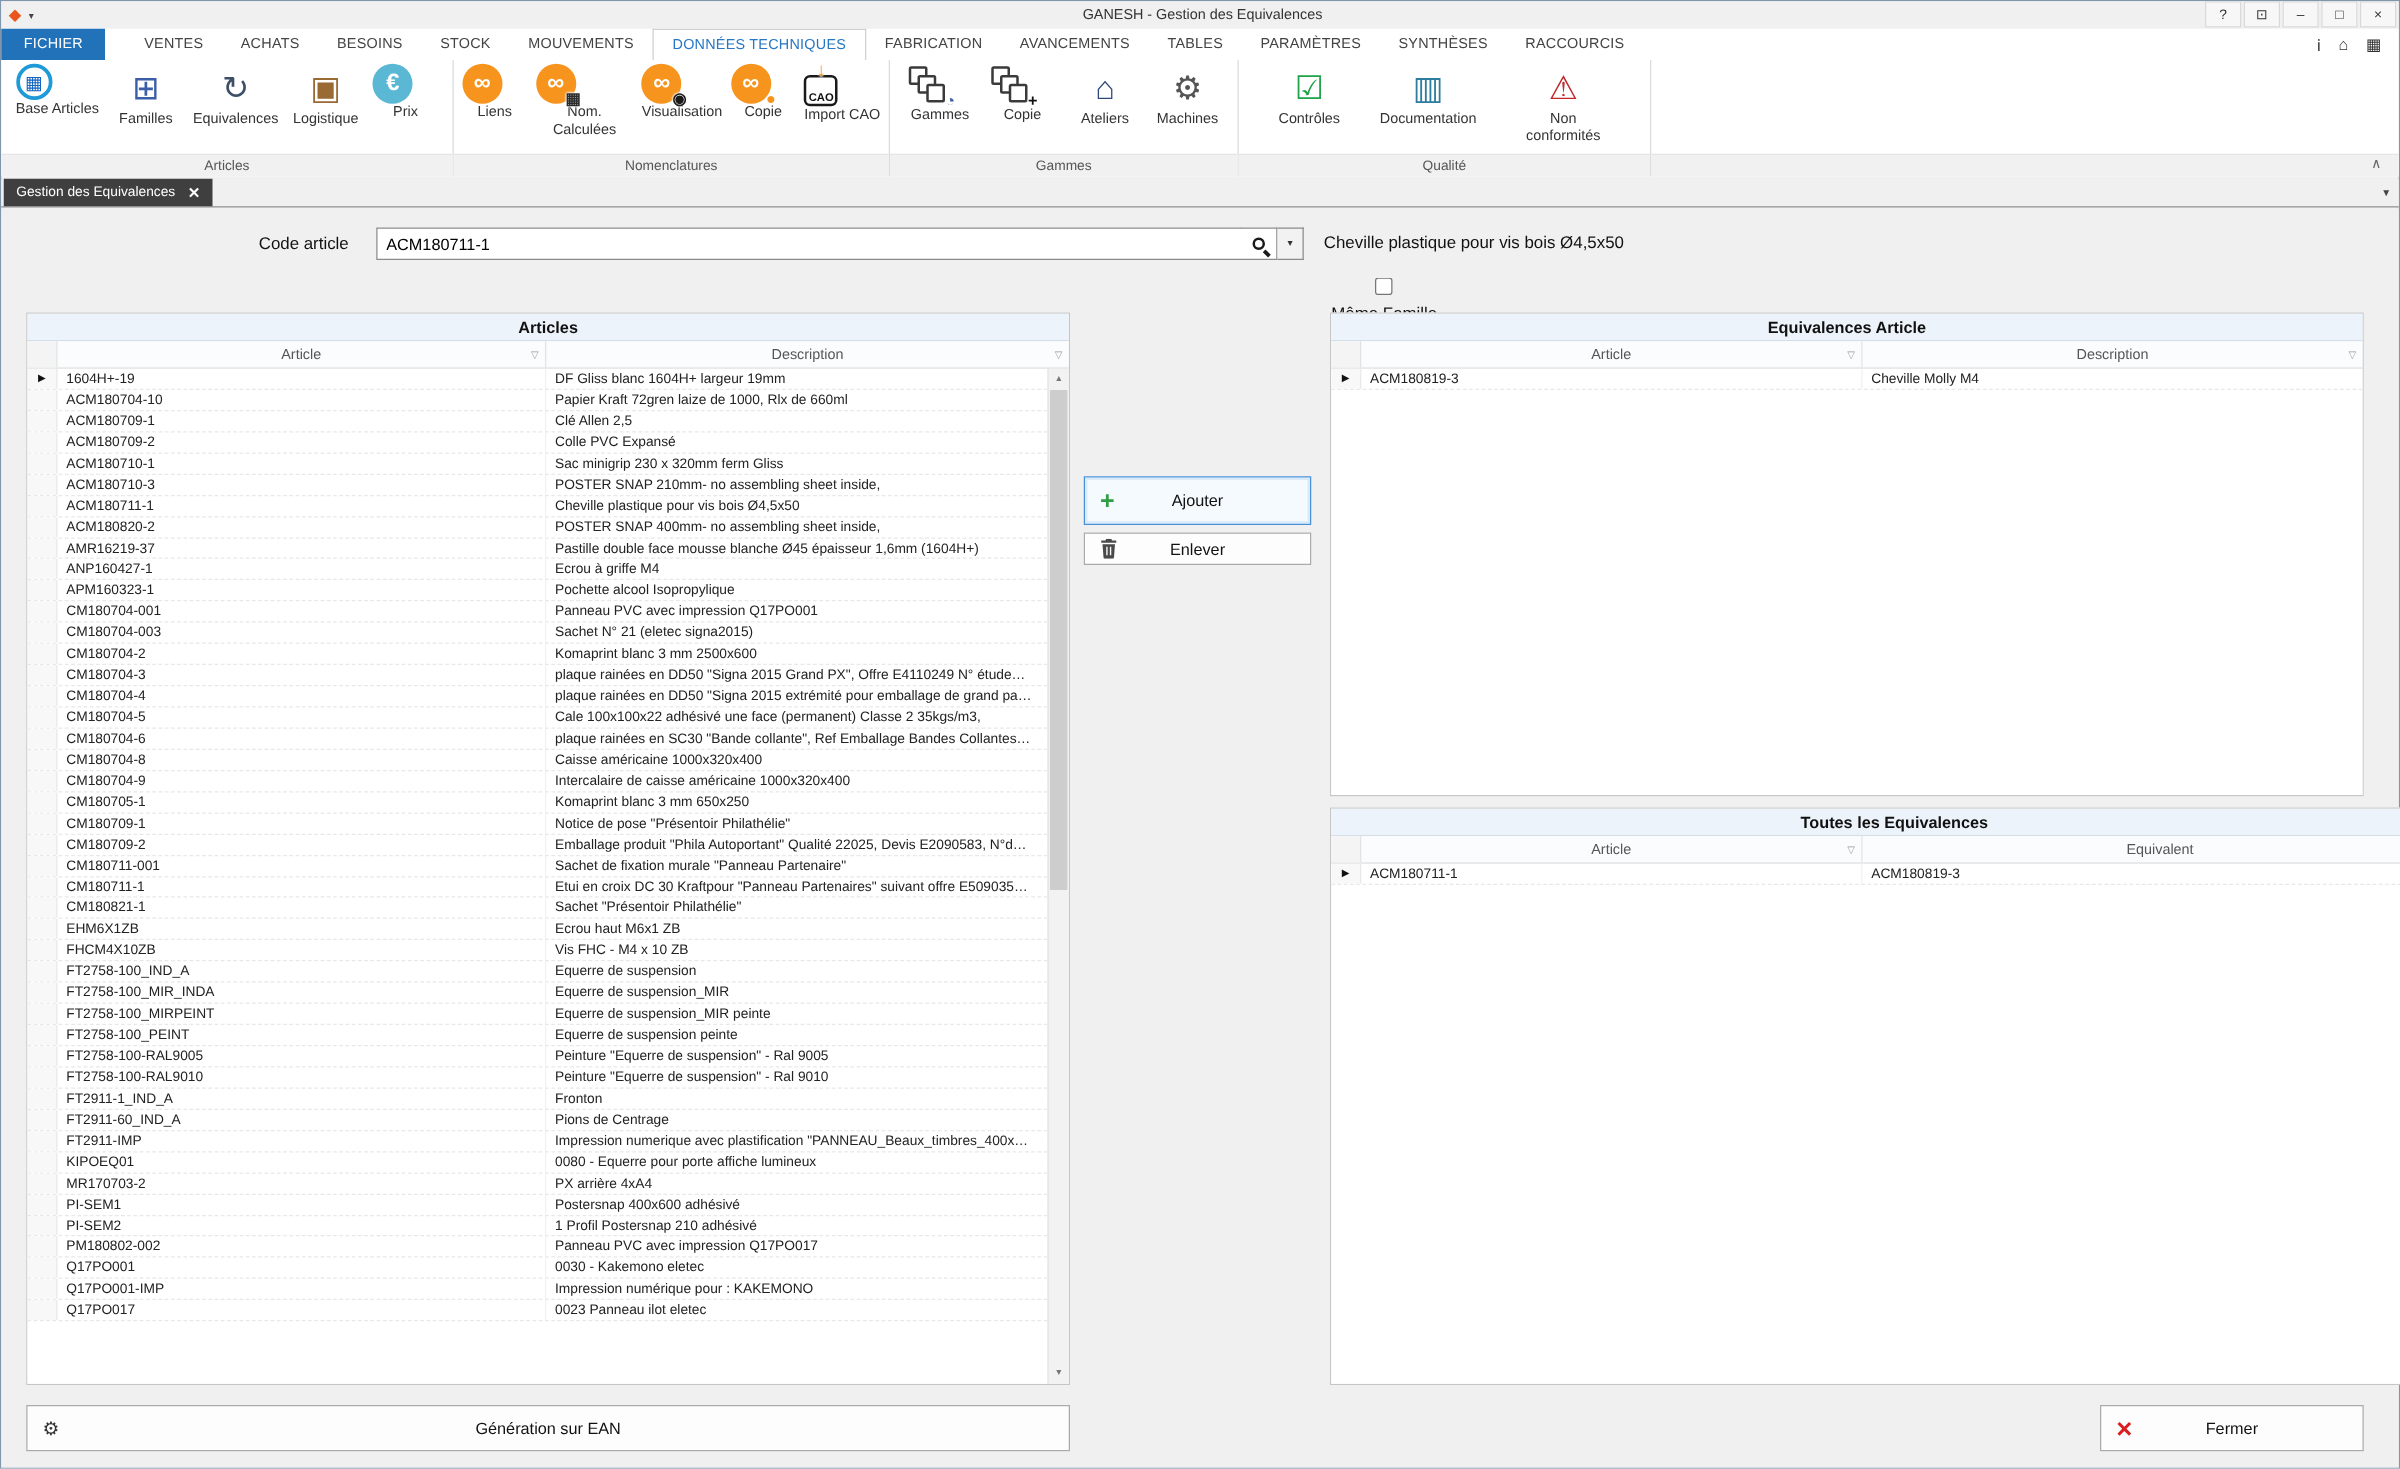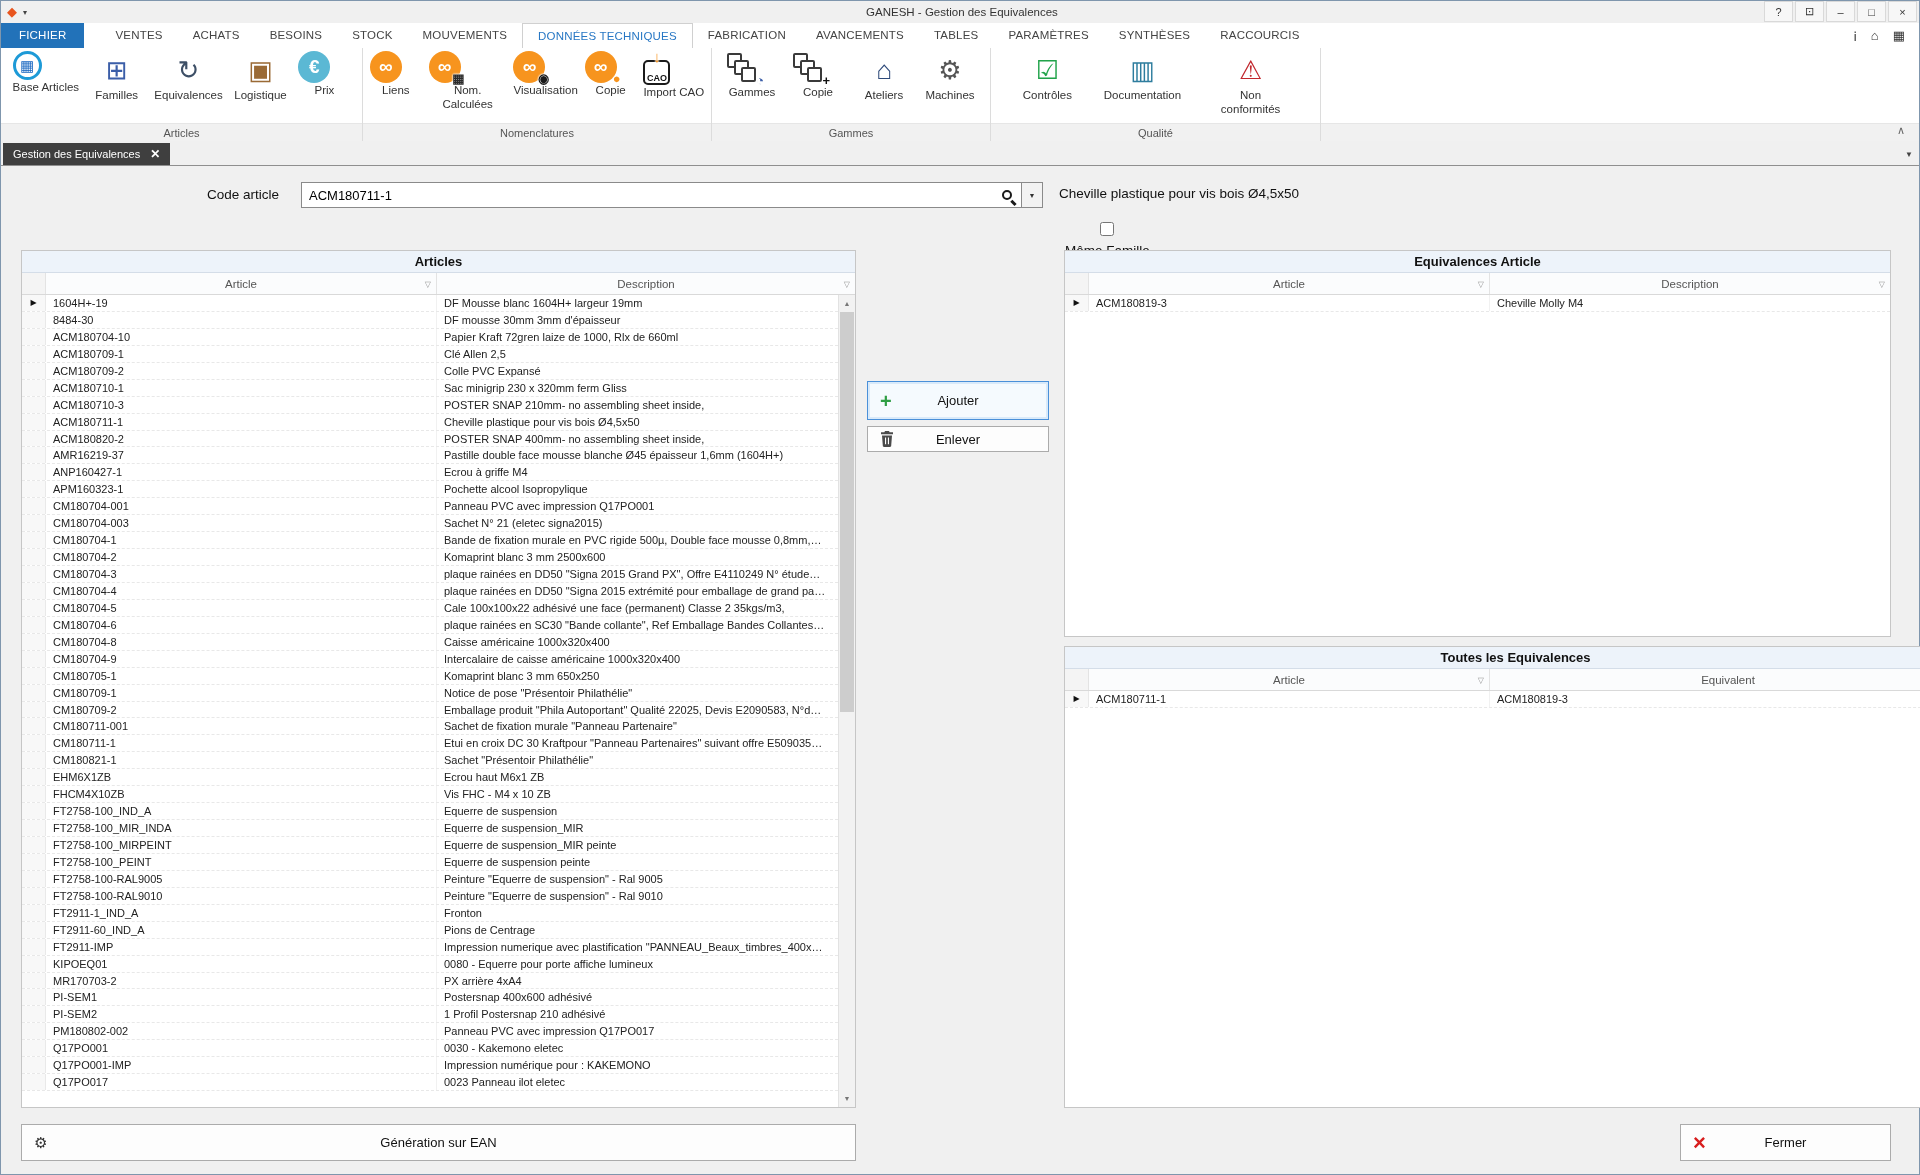--- a/index.html
+++ b/index.html
@@ -287,26 +287,21 @@
         </div>
         <div class="hcell h1">
           <span>Description</span>
           <span class="funnel">▽</span>
         </div>
       </div>
       <div class="rows">
           <div class="trow">
             <div class="tsel">▶</div>
             <div class="tcell c0">1604H+-19</div>
-            <div class="tcell c1">DF Mousse blanc 1604H+ largeur 19mm</div>
-          </div>
-          <div class="trow">
-            <div class="tsel"></div>
-            <div class="tcell c0">8484-30</div>
-            <div class="tcell c1">DF mousse 30mm 3mm d'épaisseur</div>
+            <div class="tcell c1">DF Gliss blanc 1604H+ largeur 19mm</div>
           </div>
           <div class="trow">
             <div class="tsel"></div>
             <div class="tcell c0">ACM180704-10</div>
             <div class="tcell c1">Papier Kraft 72gren laize de 1000, Rlx de 660ml</div>
           </div>
           <div class="trow">
             <div class="tsel"></div>
             <div class="tcell c0">ACM180709-1</div>
             <div class="tcell c1">Clé  Allen 2,5</div>
@@ -353,25 +348,20 @@
           </div>
           <div class="trow">
             <div class="tsel"></div>
             <div class="tcell c0">CM180704-001</div>
             <div class="tcell c1">Panneau PVC avec impression Q17PO001</div>
           </div>
           <div class="trow">
             <div class="tsel"></div>
             <div class="tcell c0">CM180704-003</div>
             <div class="tcell c1">Sachet N° 21 (eletec signa2015)</div>
-          </div>
-          <div class="trow">
-            <div class="tsel"></div>
-            <div class="tcell c0">CM180704-1</div>
-            <div class="tcell c1">Bande de fixation murale en PVC rigide 500µ, Double face mousse 0,8mm,…</div>
           </div>
           <div class="trow">
             <div class="tsel"></div>
             <div class="tcell c0">CM180704-2</div>
             <div class="tcell c1">Komaprint blanc 3 mm 2500x600</div>
           </div>
           <div class="trow">
             <div class="tsel"></div>
             <div class="tcell c0">CM180704-3</div>
             <div class="tcell c1">plaque rainées en DD50 "Signa 2015 Grand PX", Offre E4110249  N° étude…</div>

